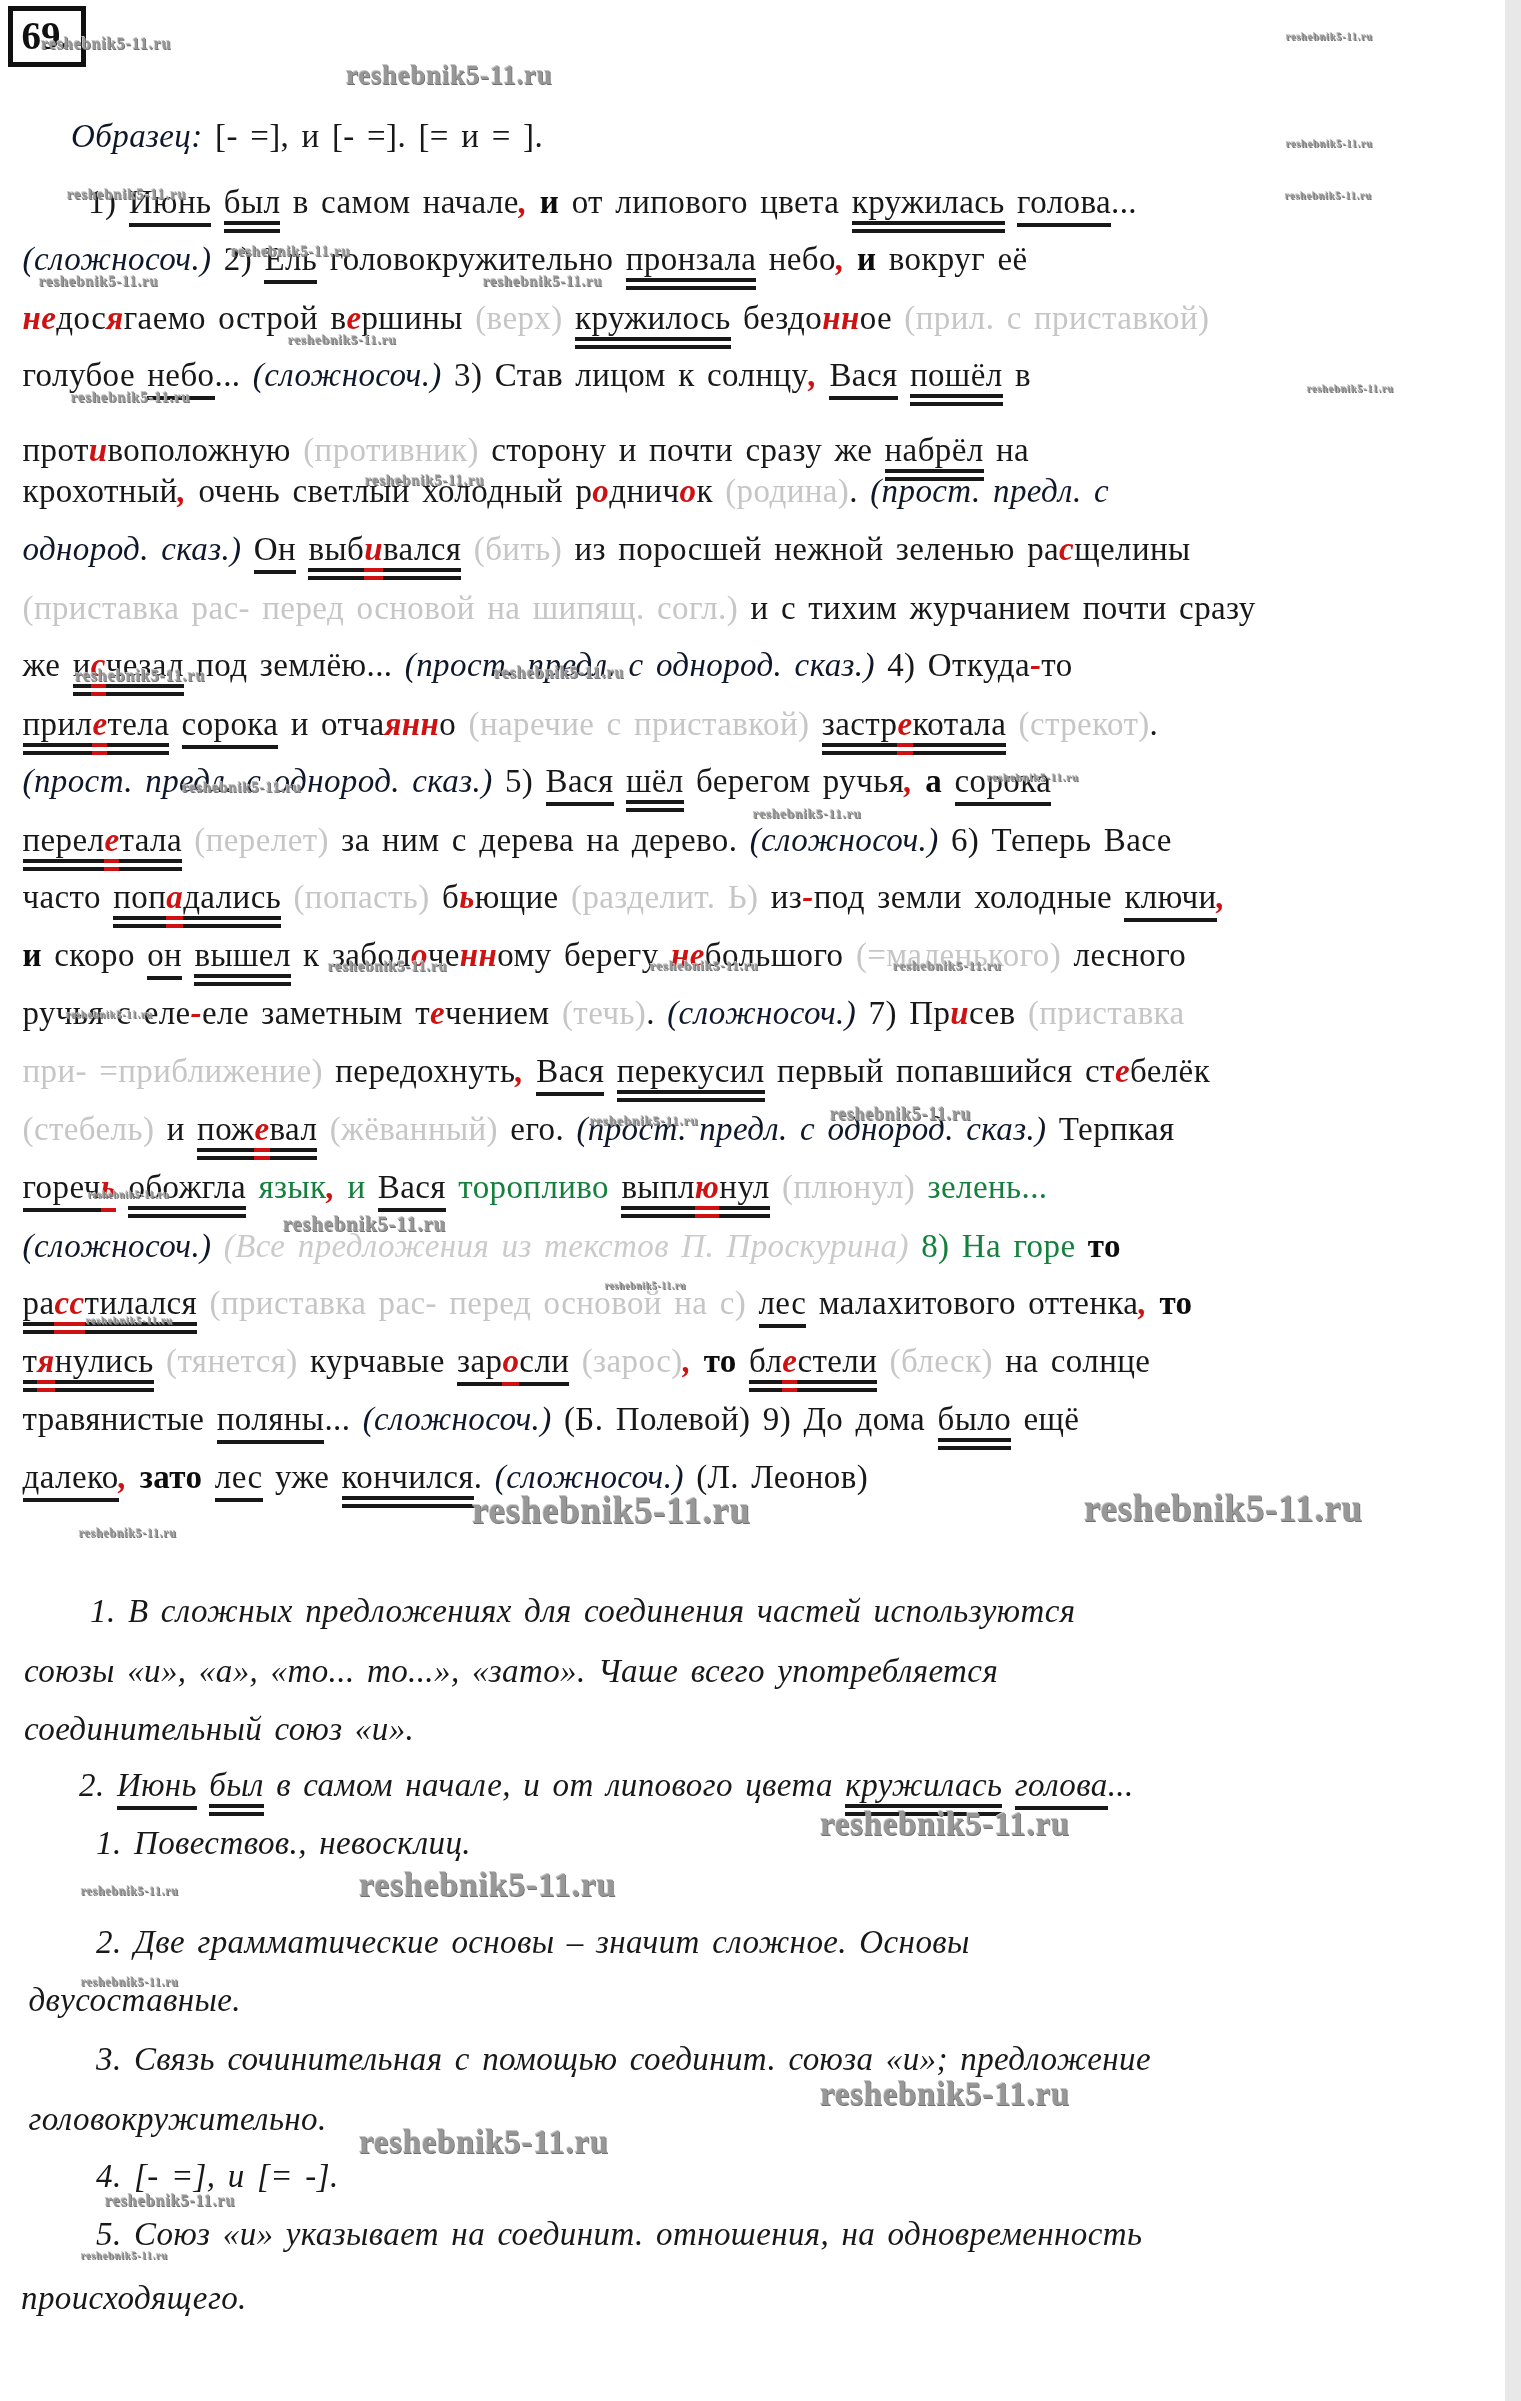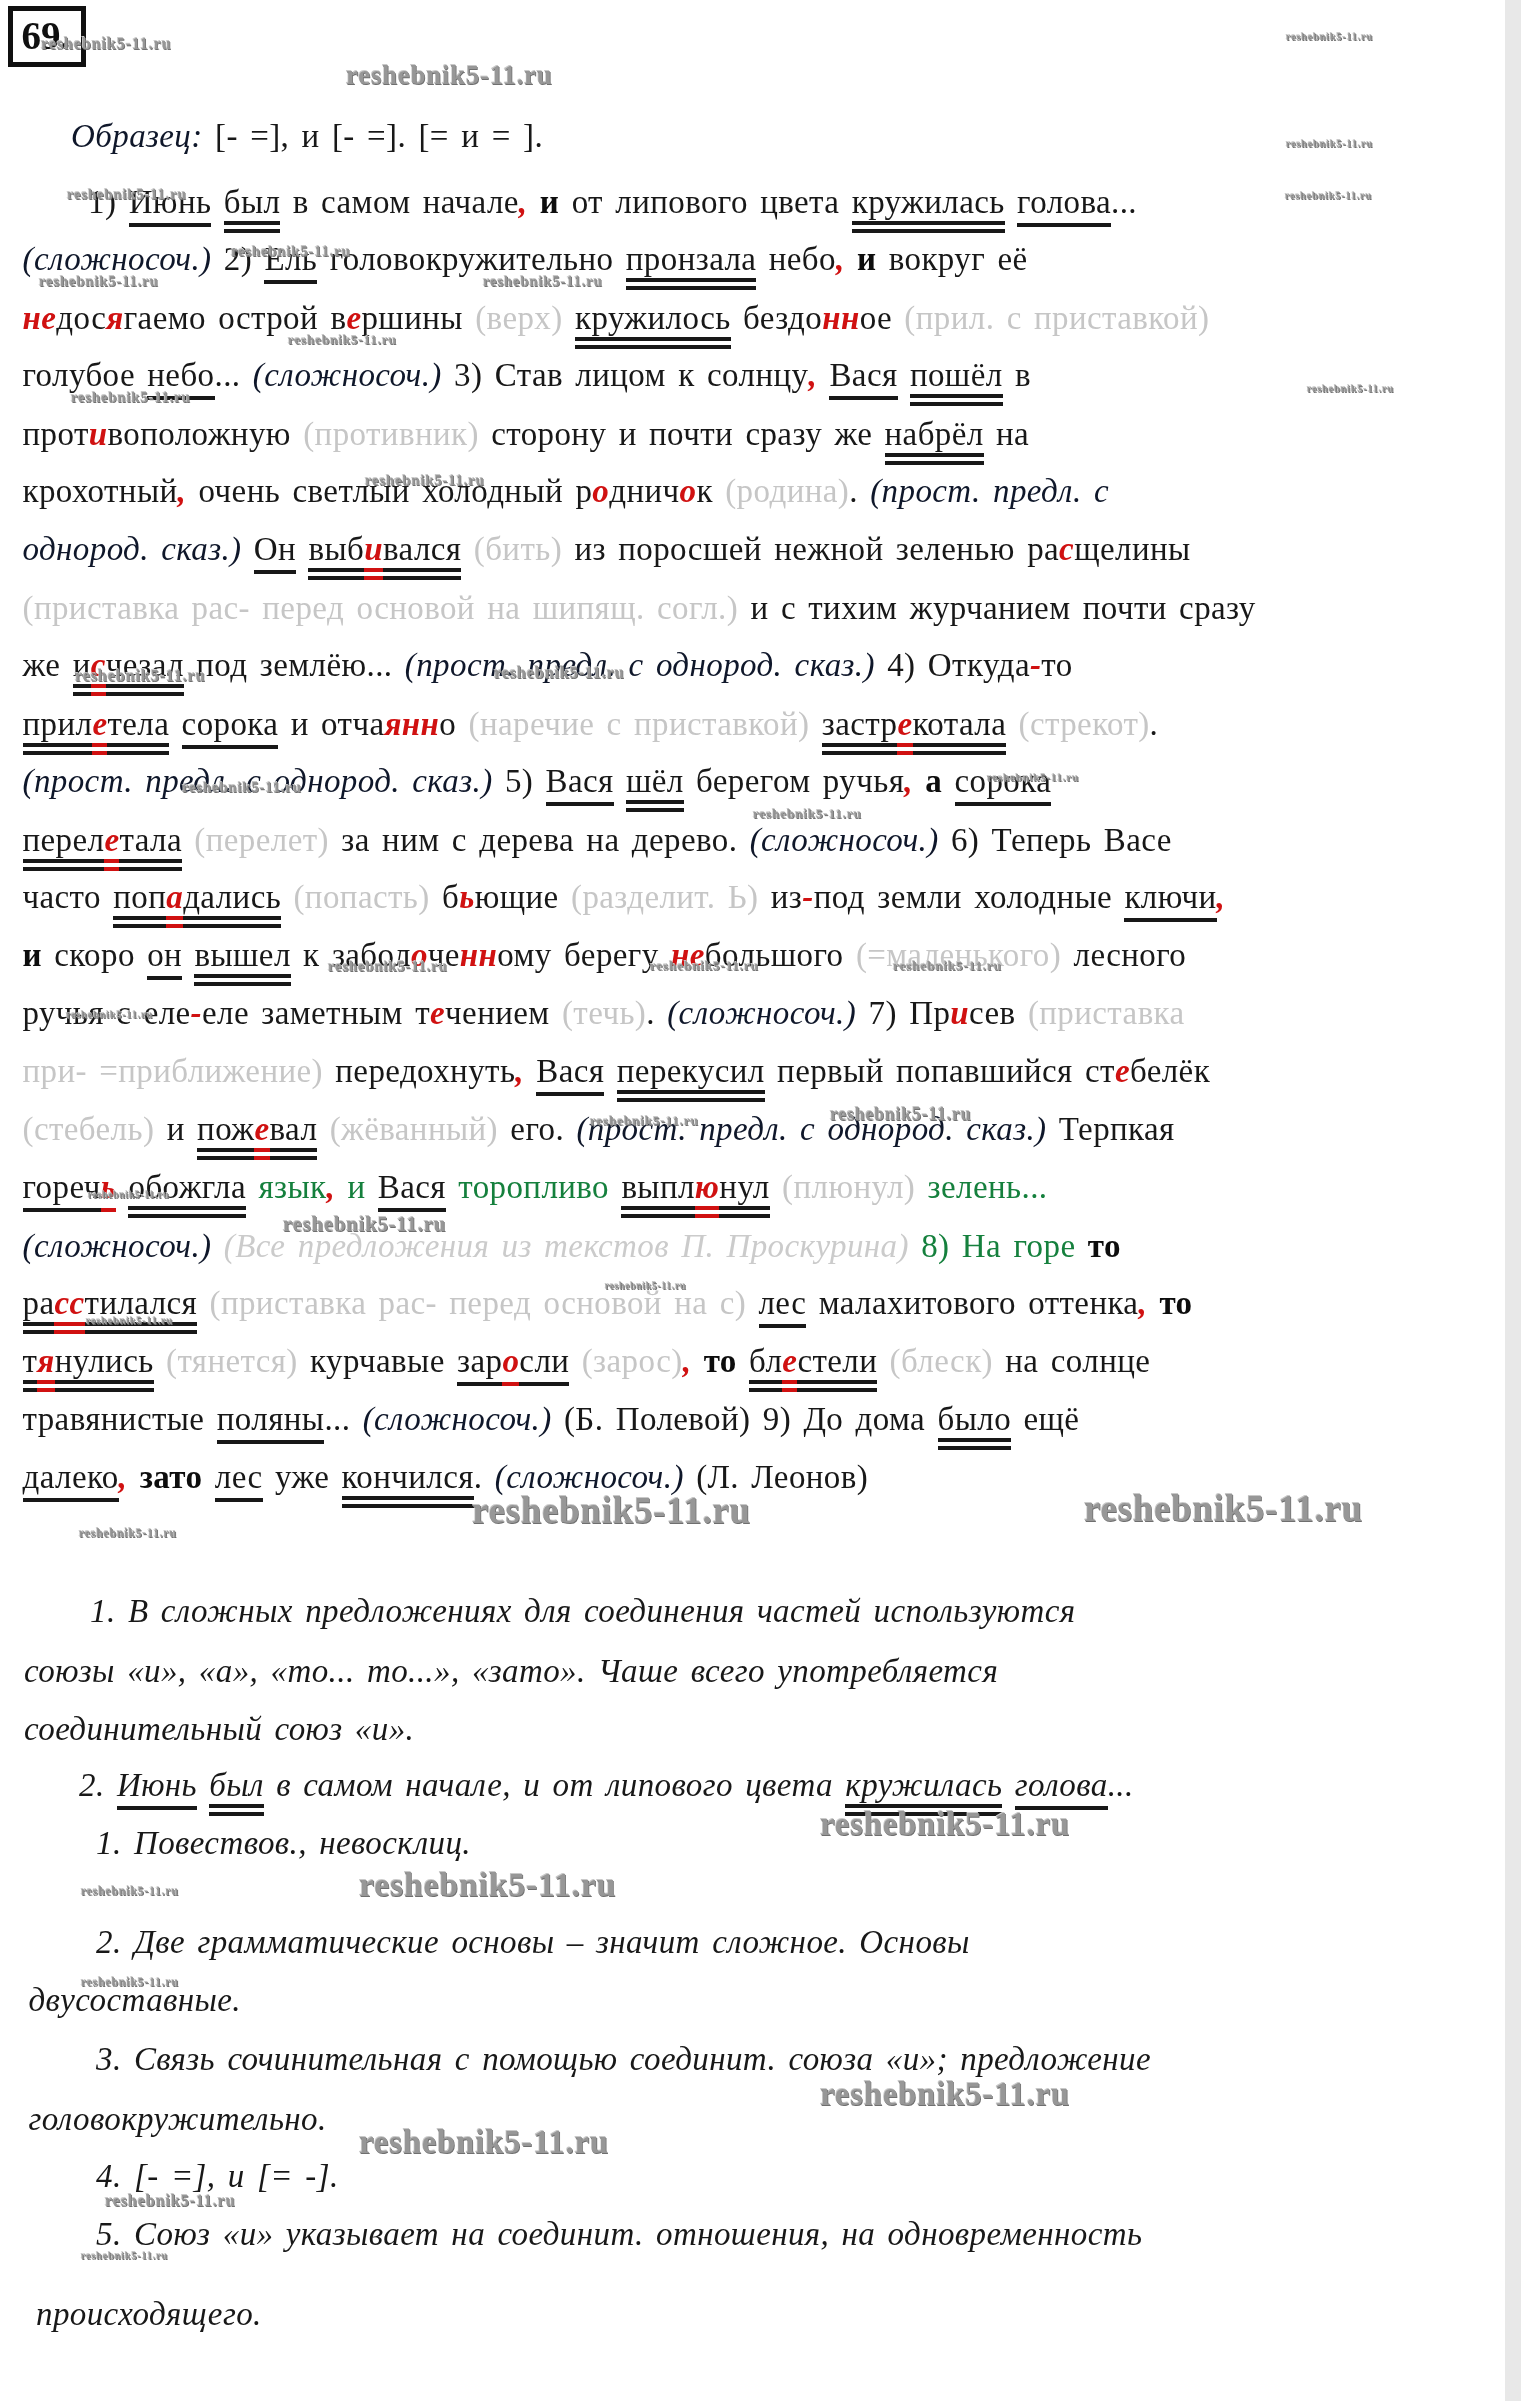--- a/index.html
+++ b/index.html
@@ -30,21 +30,21 @@
 
 <div id="page">
   <div id="badge">
     <span>69.</span>
   </div>
 <div class="line" style="left: 71px; top: 120px;"><span class="sg-i">Образец: </span><span class="sg-n">[- =], и [- =]. [= и = ].</span></div>
     <div class="line" style="left: 88px; top: 186px;"><span class="sg-n">1) </span><span class="w u1"><span class="part sg-n">Июнь</span></span><span class="sg-n"> </span><span class="w u2"><span class="part sg-n">был</span></span><span class="sg-n"> в самом начале</span><span class="sg-r">,</span><span class="sg-n"> </span><span class="sg-b">и</span><span class="sg-n"> от липового цвета </span><span class="w u2"><span class="part sg-n">кружилась</span></span><span class="sg-n"> </span><span class="w u1"><span class="part sg-n">голова</span></span><span class="sg-n">...</span></div>
     <div class="line" style="left: 22.5px; top: 243px;"><span class="sg-i">(сложносоч.) </span><span class="sg-n">2) </span><span class="w u1"><span class="part sg-n">Ель</span></span><span class="sg-n"> головокружительно </span><span class="w u2"><span class="part sg-n">пронзала</span></span><span class="sg-n"> небо</span><span class="sg-r">,</span><span class="sg-n"> </span><span class="sg-b">и</span><span class="sg-n"> вокруг её</span></div>
     <div class="line" style="left: 22.5px; top: 302px;"><span class="sg-r">не</span><span class="sg-n">дос</span><span class="sg-r">я</span><span class="sg-n">гаемо острой в</span><span class="sg-r">е</span><span class="sg-n">ршины </span><span class="sg-g">(верх) </span><span class="w u2"><span class="part sg-n">кружилось</span></span><span class="sg-n"> бездо</span><span class="sg-r">нн</span><span class="sg-n">ое </span><span class="sg-g">(прил. с приставкой)</span></div>
     <div class="line" style="left: 22.5px; top: 359px;"><span class="sg-n">голубое </span><span class="w u1"><span class="part sg-n">небо</span></span><span class="sg-n">... </span><span class="sg-i">(сложносоч.) </span><span class="sg-n">3) Став лицом к солнцу</span><span class="sg-r">,</span><span class="sg-n"> </span><span class="w u1"><span class="part sg-n">Вася</span></span><span class="sg-n"> </span><span class="w u2"><span class="part sg-n">пошёл</span></span><span class="sg-n"> в</span></div>
-    <div class="line" style="left: 22.5px; top: 418px;"><span class="sg-n">прот</span><span class="sg-r">и</span><span class="sg-n">воположную </span><span class="sg-g">(противник) </span><span class="sg-n">сторону и почти сразу же </span><span class="w u2"><span class="part sg-n">набрёл</span></span><span class="sg-n"> на</span></div>
+    <div class="line" style="left: 22.5px; top: 434px;"><span class="sg-n">прот</span><span class="sg-r">и</span><span class="sg-n">воположную </span><span class="sg-g">(противник) </span><span class="sg-n">сторону и почти сразу же </span><span class="w u2"><span class="part sg-n">набрёл</span></span><span class="sg-n"> на</span></div>
     <div class="line" style="left: 22.5px; top: 475px;"><span class="sg-n">крохотный</span><span class="sg-r">,</span><span class="sg-n"> очень светлый холодный р</span><span class="sg-r">о</span><span class="sg-n">днич</span><span class="sg-r">о</span><span class="sg-n">к </span><span class="sg-g">(родина)</span><span class="sg-n">. </span><span class="sg-i">(прост. предл. с</span></div>
     <div class="line" style="left: 22.5px; top: 533px;"><span class="sg-i">однород. сказ.) </span><span class="w u1"><span class="part sg-n">Он</span></span><span class="sg-n"> </span><span class="w u2"><span class="part sg-n">выб</span><span class="part sg-r">и</span><span class="part sg-n">вался</span></span><span class="sg-n"> </span><span class="sg-g">(бить) </span><span class="sg-n">из поросшей нежной зеленью ра</span><span class="sg-r">с</span><span class="sg-n">щелины</span></div>
     <div class="line" style="left: 22.5px; top: 592px;"><span class="sg-g">(приставка рас- перед основой на шипящ. согл.) </span><span class="sg-n">и с тихим журчанием почти сразу</span></div>
     <div class="line" style="left: 22.5px; top: 649px;"><span class="sg-n">же </span><span class="w u2"><span class="part sg-n">и</span><span class="part sg-r">с</span><span class="part sg-n">чезал</span></span><span class="sg-n"> под землёю... </span><span class="sg-i">(прост. предл. с однород. сказ.) </span><span class="sg-n">4) Откуда</span><span class="sg-r">-</span><span class="sg-n">то</span></div>
     <div class="line" style="left: 22.5px; top: 708px;"><span class="w u2"><span class="part sg-n">прил</span><span class="part sg-r">е</span><span class="part sg-n">тела</span></span><span class="sg-n"> </span><span class="w u1"><span class="part sg-n">сорока</span></span><span class="sg-n"> и отча</span><span class="sg-r">янн</span><span class="sg-n">о </span><span class="sg-g">(наречие с приставкой) </span><span class="w u2"><span class="part sg-n">застр</span><span class="part sg-r">е</span><span class="part sg-n">котала</span></span><span class="sg-n"> </span><span class="sg-g">(стрекот)</span><span class="sg-n">.</span></div>
     <div class="line" style="left: 22.5px; top: 765px;"><span class="sg-i">(прост. предл. с однород. сказ.) </span><span class="sg-n">5) </span><span class="w u1"><span class="part sg-n">Вася</span></span><span class="sg-n"> </span><span class="w u2"><span class="part sg-n">шёл</span></span><span class="sg-n"> берегом ручья</span><span class="sg-r">,</span><span class="sg-n"> </span><span class="sg-b">а</span><span class="sg-n"> </span><span class="w u1"><span class="part sg-n">сорока</span></span></div>
     <div class="line" style="left: 22.5px; top: 824px;"><span class="w u2"><span class="part sg-n">перел</span><span class="part sg-r">е</span><span class="part sg-n">тала</span></span><span class="sg-n"> </span><span class="sg-g">(перелет) </span><span class="sg-n">за ним с дерева на дерево. </span><span class="sg-i">(сложносоч.) </span><span class="sg-n">6) Теперь Васе</span></div>
     <div class="line" style="left: 22.5px; top: 881px;"><span class="sg-n">часто </span><span class="w u2"><span class="part sg-n">поп</span><span class="part sg-r">а</span><span class="part sg-n">дались</span></span><span class="sg-n"> </span><span class="sg-g">(попасть) </span><span class="sg-n">б</span><span class="sg-r">ь</span><span class="sg-n">ющие </span><span class="sg-g">(разделит. Ь) </span><span class="sg-n">из</span><span class="sg-r">-</span><span class="sg-n">под земли холодные </span><span class="w u1"><span class="part sg-n">ключи</span></span><span class="sg-r">,</span></div>
     <div class="line" style="left: 22.5px; top: 939px;"><span class="sg-b">и</span><span class="sg-n"> скоро </span><span class="w u1"><span class="part sg-n">он</span></span><span class="sg-n"> </span><span class="w u2"><span class="part sg-n">вышел</span></span><span class="sg-n"> к забол</span><span class="sg-r">о</span><span class="sg-n">че</span><span class="sg-r">нн</span><span class="sg-n">ому берегу </span><span class="sg-r">не</span><span class="sg-n">большого </span><span class="sg-g">(=маленького) </span><span class="sg-n">лесного</span></div>
     <div class="line" style="left: 22.5px; top: 997px;"><span class="sg-n">ручья с еле</span><span class="sg-r">-</span><span class="sg-n">еле заметным т</span><span class="sg-r">е</span><span class="sg-n">чением </span><span class="sg-g">(течь)</span><span class="sg-n">. </span><span class="sg-i">(сложносоч.) </span><span class="sg-n">7) Пр</span><span class="sg-r">и</span><span class="sg-n">сев </span><span class="sg-g">(приставка</span></div>
@@ -60,21 +60,21 @@
     <div class="line it" style="left: 24px; top: 1655px;"><span class="sg-n">союзы «и», «а», «то... то...», «зато». Чаше всего употребляется</span></div>
     <div class="line it" style="left: 24px; top: 1713px;"><span class="sg-n">соединительный союз «и».</span></div>
     <div class="line it" style="left: 79px; top: 1769px;"><span class="sg-n">2. </span><span class="w u1"><span class="part sg-n">Июнь</span></span><span class="sg-n"> </span><span class="w u2"><span class="part sg-n">был</span></span><span class="sg-n"> в самом начале, и от липового цвета </span><span class="w u2"><span class="part sg-n">кружилась</span></span><span class="sg-n"> </span><span class="w u1"><span class="part sg-n">голова</span></span><span class="sg-n">...</span></div>
     <div class="line it" style="left: 96px; top: 1827px;"><span class="sg-n">1. Повествов., невосклиц.</span></div>
     <div class="line it" style="left: 96px; top: 1926px;"><span class="sg-n">2. Две грамматические основы – значит сложное. Основы</span></div>
     <div class="line it" style="left: 28.5px; top: 1984px;"><span class="sg-n">двусоставные.</span></div>
     <div class="line it" style="left: 96px; top: 2043px;"><span class="sg-n">3. Связь сочинительная с помощью соединит. союза «и»; предложение</span></div>
     <div class="line it" style="left: 28.5px; top: 2103px;"><span class="sg-n">головокружительно.</span></div>
     <div class="line it" style="left: 96px; top: 2160px;"><span class="sg-n">4. [- =], и [= -].</span></div>
     <div class="line it" style="left: 96px; top: 2218px;"><span class="sg-n">5. Союз «и» указывает на соединит. отношения, на одновременность</span></div>
-    <div class="line it" style="left: 36px; top: 2282px; margin-top: 16px;"><span class="sg-n">происходящего.</span></div>
+    <div class="line it" style="left: 21px; top: 2282px;"><span class="sg-n">происходящего.</span></div>
     <div class="wm" style="left: 41px; top: 34px; font-size: 16.5px;">reshebnik5-11.ru</div>
     <div class="wm" style="left: 1286px; top: 31px; font-size: 10.5px;">reshebnik5-11.ru</div>
     <div class="wm" style="left: 346px; top: 60px; font-size: 27px;">reshebnik5-11.ru</div>
     <div class="wm" style="left: 1286px; top: 138px; font-size: 10.5px;">reshebnik5-11.ru</div>
     <div class="wm" style="left: 67px; top: 186px; font-size: 15px;">reshebnik5-11.ru</div>
     <div class="wm" style="left: 1285px; top: 190px; font-size: 10.5px;">reshebnik5-11.ru</div>
     <div class="wm" style="left: 231px; top: 243px; font-size: 15px;">reshebnik5-11.ru</div>
     <div class="wm" style="left: 39px; top: 273px; font-size: 15px;">reshebnik5-11.ru</div>
     <div class="wm" style="left: 483px; top: 273px; font-size: 15px;">reshebnik5-11.ru</div>
     <div class="wm" style="left: 288px; top: 332px; font-size: 13.5px;">reshebnik5-11.ru</div>

